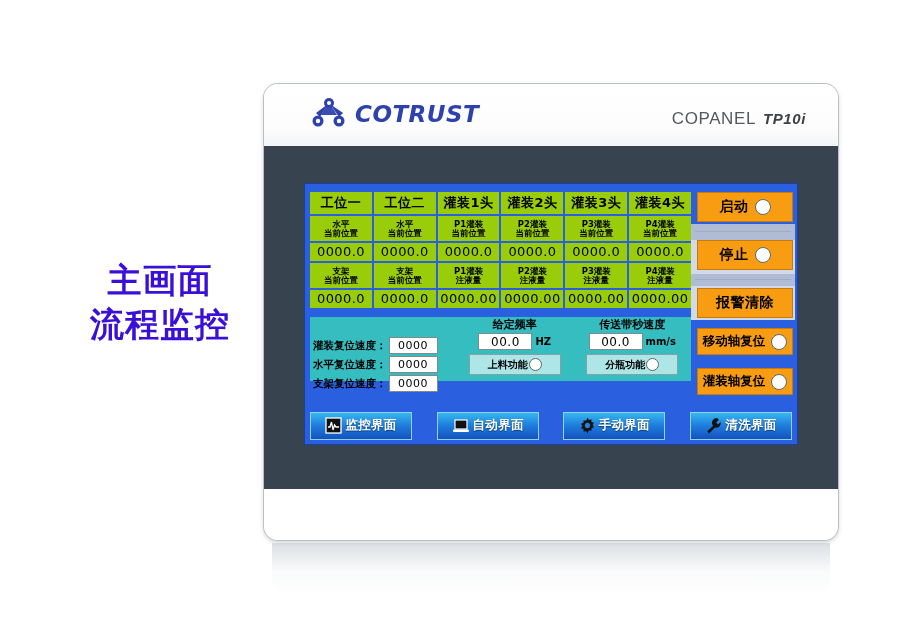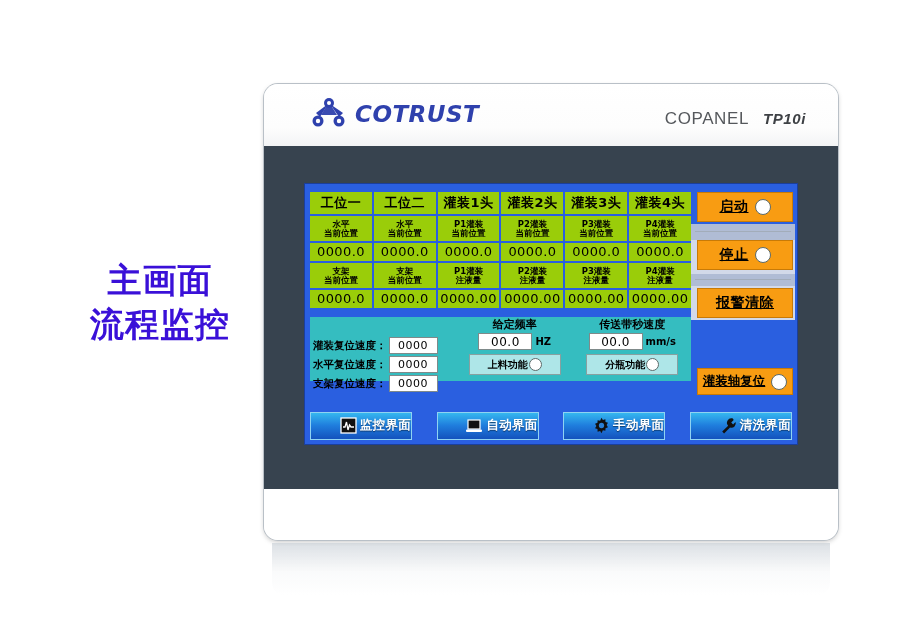--- a/index.html
+++ b/index.html
@@ -49,21 +49,21 @@
   #logo-wrap{position:absolute;left:48px;top:14px;display:flex;align-items:center;gap:7px;}
   #logo-mark{width:36px;height:32px;}
   #logo-text{
     font-family:"DejaVu Sans","Liberation Sans",sans-serif;
     font-weight:700;font-style:italic;
     font-size:23px;letter-spacing:.5px;color:#2f41ad;
   }
   #model{
     position:absolute;right:32px;top:25px;
     font-size:17px;color:#55585c;letter-spacing:.6px;
-    display:flex;align-items:baseline;gap:14px;
+    display:flex;align-items:baseline;gap:7px;
   }
   #model .mdl{font-style:italic;font-weight:700;font-size:15px;color:#3e4145;}
 
   
   #screen{
     position:absolute;left:41px;top:100px;
     width:492px;height:260px;
     background:#2a5fe0;
     box-shadow:0 0 0 1px #1b3f9c;
     overflow:hidden;
@@ -127,34 +127,34 @@
     background:#fff;border:1px solid #5c6a6a;flex:none;
   }
 
   
   .obtn{
     position:absolute;left:392px;width:94px;
     background:#f89c12;border:1px solid #c87a06;
     display:flex;align-items:center;justify-content:center;gap:6px;
     color:#000;font-weight:700;
   }
-  .obtn .ot{font-size:14px;letter-spacing:.5px;text-decoration:underline;}
+  .obtn .ot{font-size:14px;letter-spacing:.5px;}
   .obtn.small .ot{font-size:12.5px;letter-spacing:0;}
   .obtn .lamp{width:14px;height:14px;}
 
   
   #nav{
     position:absolute;left:5px;bottom:3px;width:482px;height:31px;
     display:flex;justify-content:space-between;align-items:center;
   }
   .nbtn{
     width:100px;height:26px;
     background:linear-gradient(180deg,#35b7ef 0%,#1f7ddd 48%,#1452bd 100%);
     border:1px solid #8fd3f2;
-    display:flex;align-items:center;justify-content:flex-end;gap:3px;
+    display:flex;align-items:center;justify-content:center;gap:3px;
     color:#fff;font-weight:700;font-size:12.5px;letter-spacing:.3px;
     text-shadow:0 1px 1px rgba(0,0,0,.5);
   }
   .nbtn svg{flex:none;}
 
   
   #reflect{
     position:absolute;left:272px;top:543px;width:558px;height:52px;
     background:linear-gradient(180deg,rgba(190,198,206,.55) 0%,rgba(225,229,233,.18) 55%,rgba(255,255,255,0) 100%);
     border-radius:0 0 12px 12px;
@@ -317,20 +317,24 @@
       <span class="ot">启动</span>
       <span class="lamp"></span>
     </div>
     <div class="obtn" style="top:56px;height:28px;">
       <span class="ot">停止</span>
       <span class="lamp"></span>
     </div>
     <div class="obtn" style="top:104px;height:28px;">
       <span class="ot">报警清除</span>
     </div>
+    <div class="obtn small" style="top:144px;height:25px;">
+      <span class="ot">移动轴复位</span>
+      <span class="lamp"></span>
+    </div>
     <div class="obtn small" style="top:184px;height:25px;">
       <span class="ot">灌装轴复位</span>
       <span class="lamp"></span>
     </div>
 
     <div id="nav">
 
       <div class="nbtn">
         <svg width="17" height="17" viewBox="0 0 17 17">
           <rect x="1" y="1" width="15" height="15" fill="#111" stroke="#fff" stroke-width="1.3"></rect>

